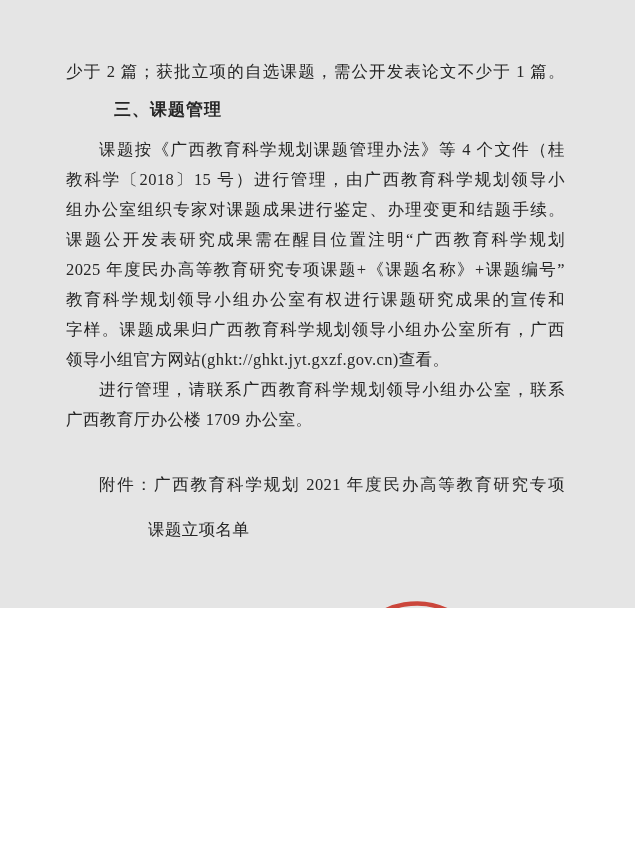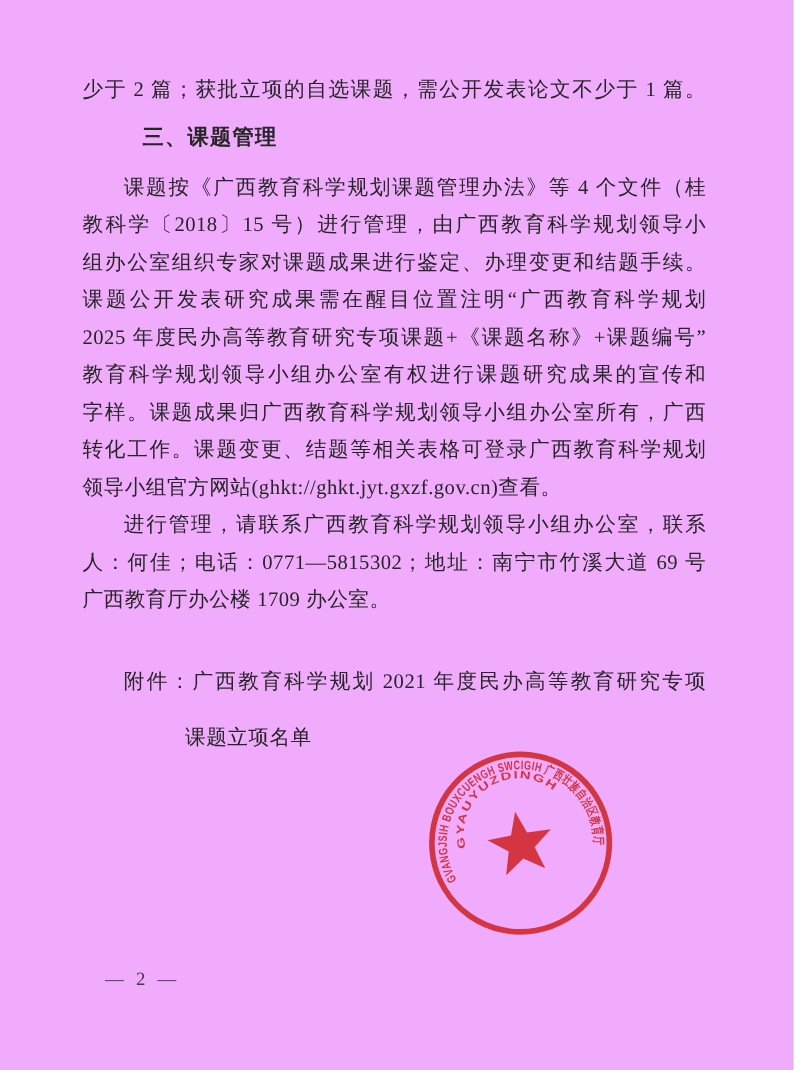--- a/index.html
+++ b/index.html
@@ -1,18 +1,18 @@
 <!DOCTYPE html>
 <html><head>
 <meta charset="utf-8">
 <style>
   * { margin:0; padding:0; box-sizing:border-box; }
   html,body { background:#ffffff; }
   .page {
-    position:relative; width:635px; height:856px; background:#f0abfc;
+    position:relative; width:635px; height:608px; background:#e5e5e5;
     overflow:hidden; color:#262626;
     font-family:"Liberation Serif","DejaVu Serif",serif;
   }
   .content { padding:57px 70px 0 66px; }
   .line { font-size:16.5px; line-height:30px; letter-spacing:0.4px; }
   .fill { text-align:justify; text-align-last:justify; }
   .indent { text-indent:2em; }
   .heading {
     font-family:"Liberation Sans","DejaVu Sans",sans-serif;
     font-weight:bold; font-size:17px; line-height:30px;
@@ -41,25 +41,23 @@
     <div class="line fill">少于 2 篇；获批立项的自选课题，需公开发表论文不少于 1 篇。</div>
     <div class="heading">三、课题管理</div>
 
     <div class="line fill indent">课题按《广西教育科学规划课题管理办法》等 4 个文件（桂</div>
     <div class="line fill">教科学〔2018〕15 号）进行管理，由广西教育科学规划领导小</div>
     <div class="line fill">组办公室组织专家对课题成果进行鉴定、办理变更和结题手续。</div>
     <div class="line fill">课题公开发表研究成果需在醒目位置注明“广西教育科学规划</div>
     <div class="line fill">2025 年度民办高等教育研究专项课题+《课题名称》+课题编号”</div>
     <div class="line fill">教育科学规划领导小组办公室有权进行课题研究成果的宣传和</div>
     <div class="line fill">字样。课题成果归广西教育科学规划领导小组办公室所有，广西</div>
-    <div class="line fill">转化工作。课题变更、结题等相关表格可登录广西教育科学规划</div>
     <div class="line">领导小组官方网站(ghkt://ghkt.jyt.gxzf.gov.cn)查看。</div>
 
     <div class="line fill indent">进行管理，请联系广西教育科学规划领导小组办公室，联系</div>
-    <div class="line fill">人：何佳；电话：0771—5815302；地址：南宁市竹溪大道 69 号</div>
     <div class="line">广西教育厅办公楼 1709 办公室。</div>
 
     <div class="attachment">
       <div class="line fill"><span>附件：</span><span>广西教育科学规划 2021 年度民办高等教育研究专项</span></div>
       <div class="line att-line2">课题立项名单</div>
     </div>
 
   </div>
 
   <svg class="seal" viewBox="0 0 151 151" aria-hidden="true">

